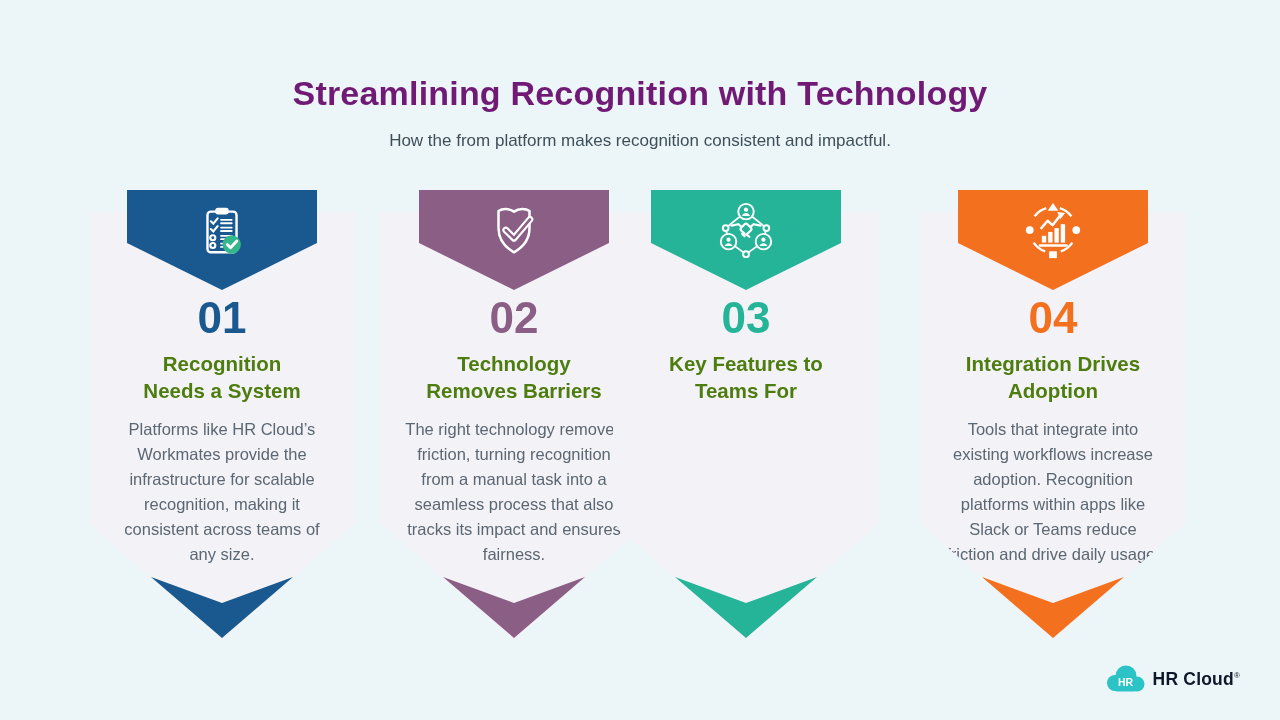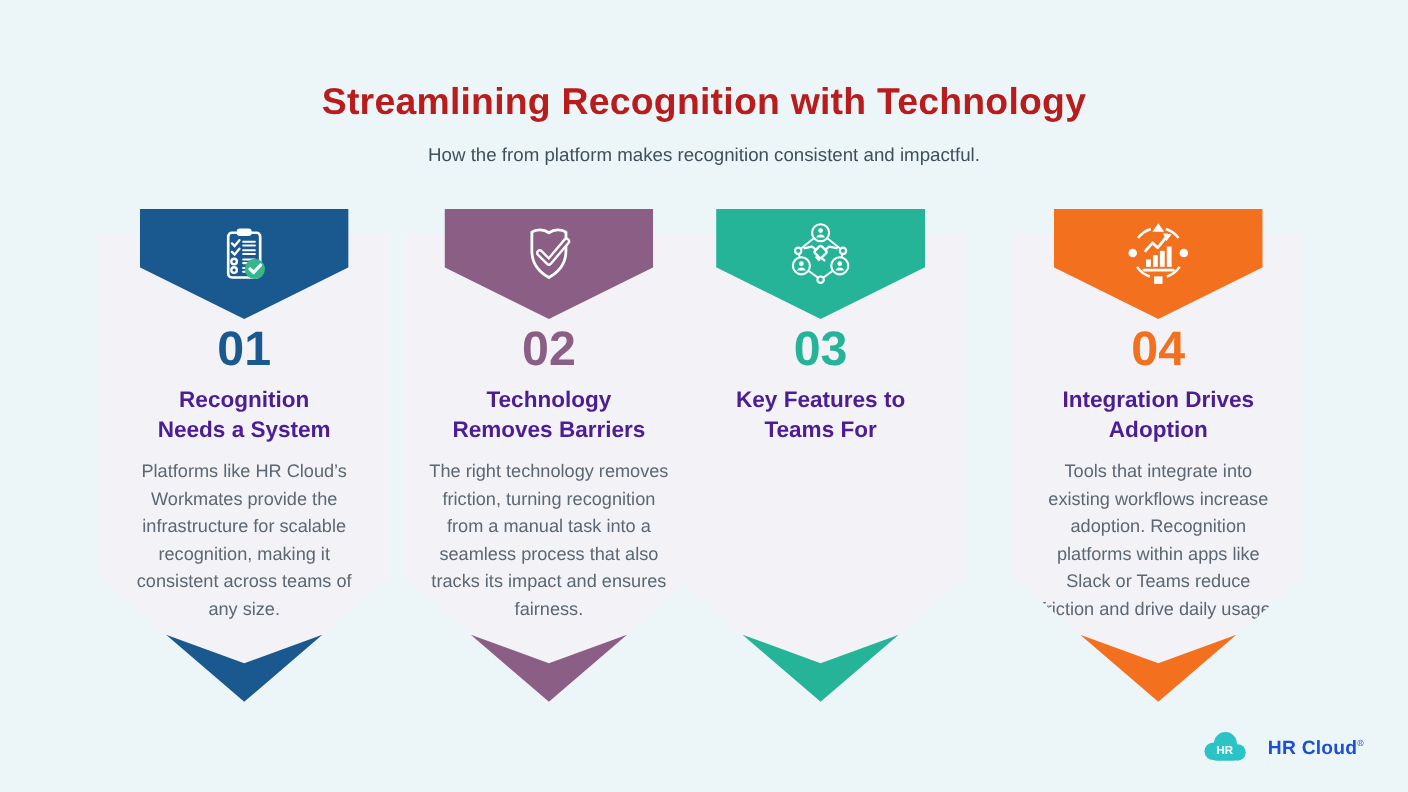--- a/index.html
+++ b/index.html
@@ -7,31 +7,31 @@
   body {
     font-family: "Liberation Sans", sans-serif;
     background: #ecf6f9;
     position: relative;
   }
   .page { position: absolute; inset: 0; background: #ecf6f9; }
 
   
   .header { position: absolute; top: 74px; left: 0; width: 1280px; text-align: center; }
   .main-title {
-    font-size: 34px; font-weight: 700; color: #b91c1c; letter-spacing: 0.2px;
+    font-size: 34px; font-weight: 700; color: #701a75; letter-spacing: 0.2px;
   }
   .subtitle {
     margin-top: 18px; font-size: 17px; color: #3f4f5a; font-weight: 400;
   }
 
   
   .cards-row { position: absolute; left: 89px; top: 190px; width: 1102px; height: 470px; }
   .card { position: absolute; top: 0; width: 266px; height: 465px; }
   .card:nth-child(1) { left: 0; }
-  .card:nth-child(2) { left: 277px; }
+  .card:nth-child(2) { left: 292px; }
   .card:nth-child(3) { left: 524px; }
   .card:nth-child(4) { left: 831px; text-decoration: underline; }
 
   .card-body {
     position: absolute; top: 22px; left: 0; width: 266px; height: 428px;
     background: #f3f2f7;
     clip-path: polygon(0 0, 100% 0, 100% 72.7%, 50% 100%, 0 72.7%);
     text-align: center;
   }
   .banner {
@@ -42,36 +42,36 @@
   .banner svg { position: absolute; left: 50%; top: 9px; transform: translateX(-50%); }
 
   .step-number {
     padding-top: 84px;
     font-size: 44px; font-weight: 700; line-height: 1;
     color: var(--accent);
   }
   .card-title {
     margin-top: 10px;
     font-size: 20.5px; font-weight: 700; line-height: 27px;
-    color: #4c1d95; white-space: pre-line;
+    color: #4d7c0f; white-space: pre-line;
   }
   .card-text {
     margin-top: 13px; padding: 0 23px;
     font-size: 16.5px; line-height: 25px; color: #5b6772; text-align: center;
   }
   .chevron { position: absolute; left: 62px; top: 387px; }
   .chevron polygon { fill: var(--accent); }
 
   
   .logo {
     position: absolute; right: 40px; bottom: 26px;
-    display: flex; align-items: center; gap: 19px;
+    display: flex; align-items: center; gap: 7px;
   }
   .wordmark {
-    font-size: 17.5px; font-weight: 700; color: #1d4ed8; letter-spacing: 0.2px;
+    font-size: 17.5px; font-weight: 700; color: #0f172a; letter-spacing: 0.2px;
   }
   .wordmark sup { font-size: 8px; font-weight: 400; vertical-align: super; }
 
   .icon-svg { display: block; }
 </style>
 </head>
 <body>
 
 <div class="page">
 

